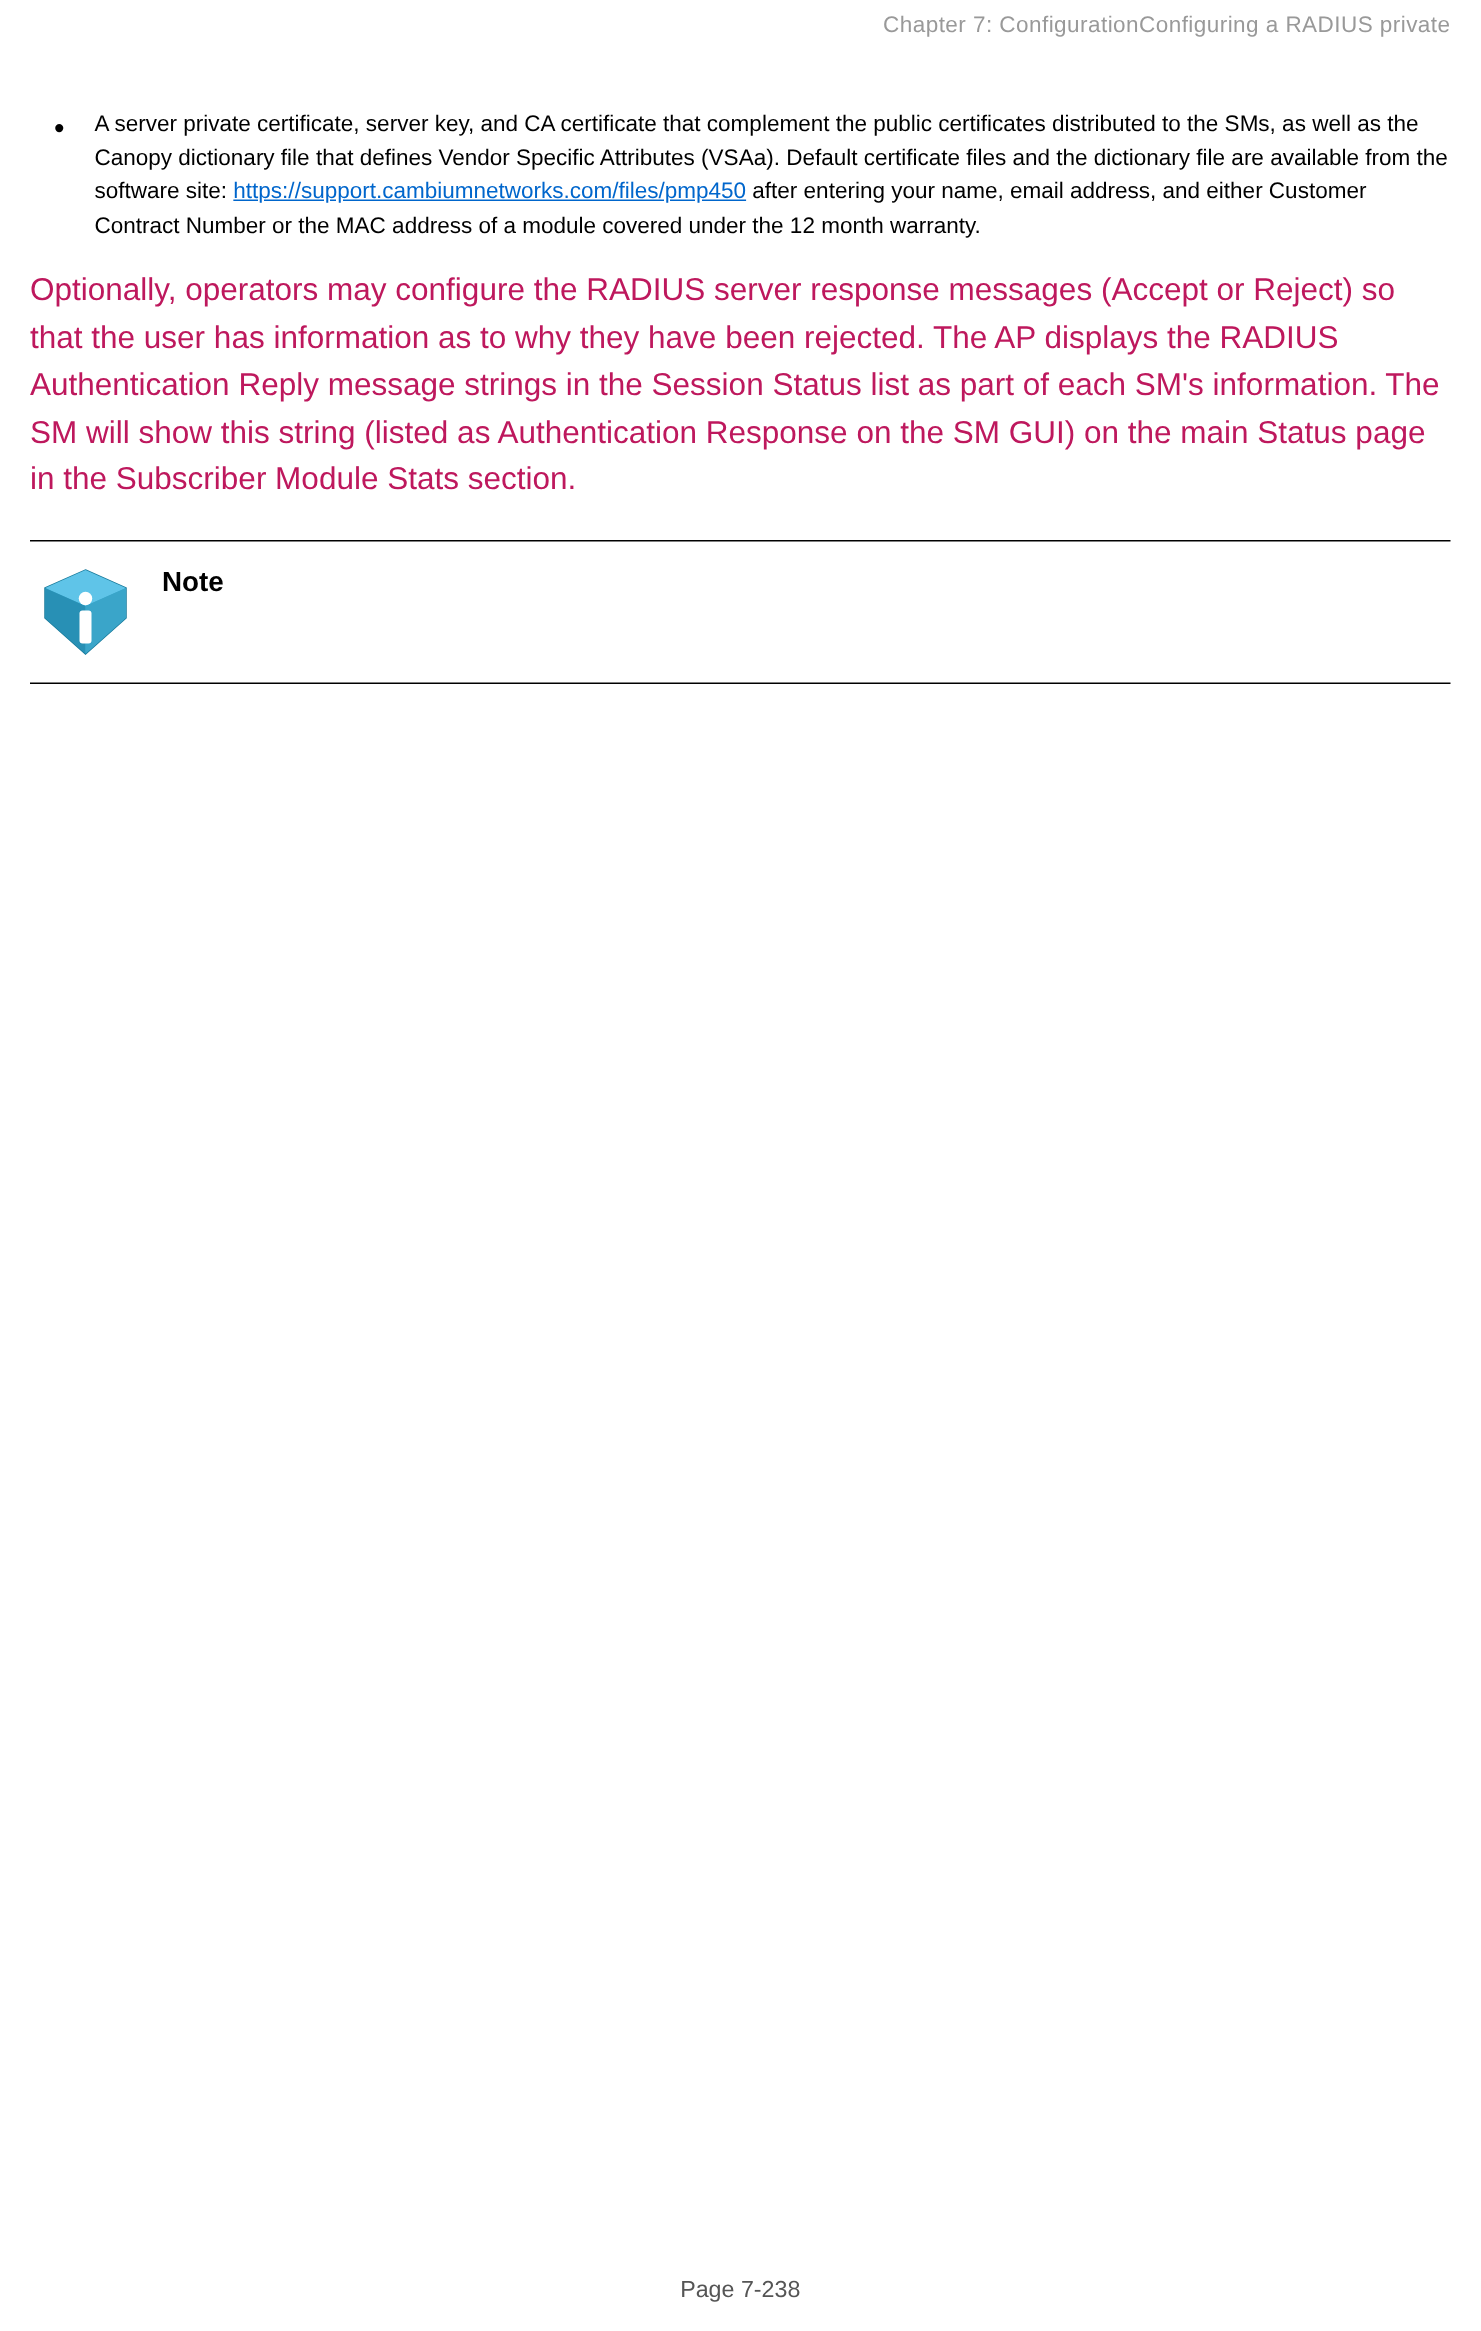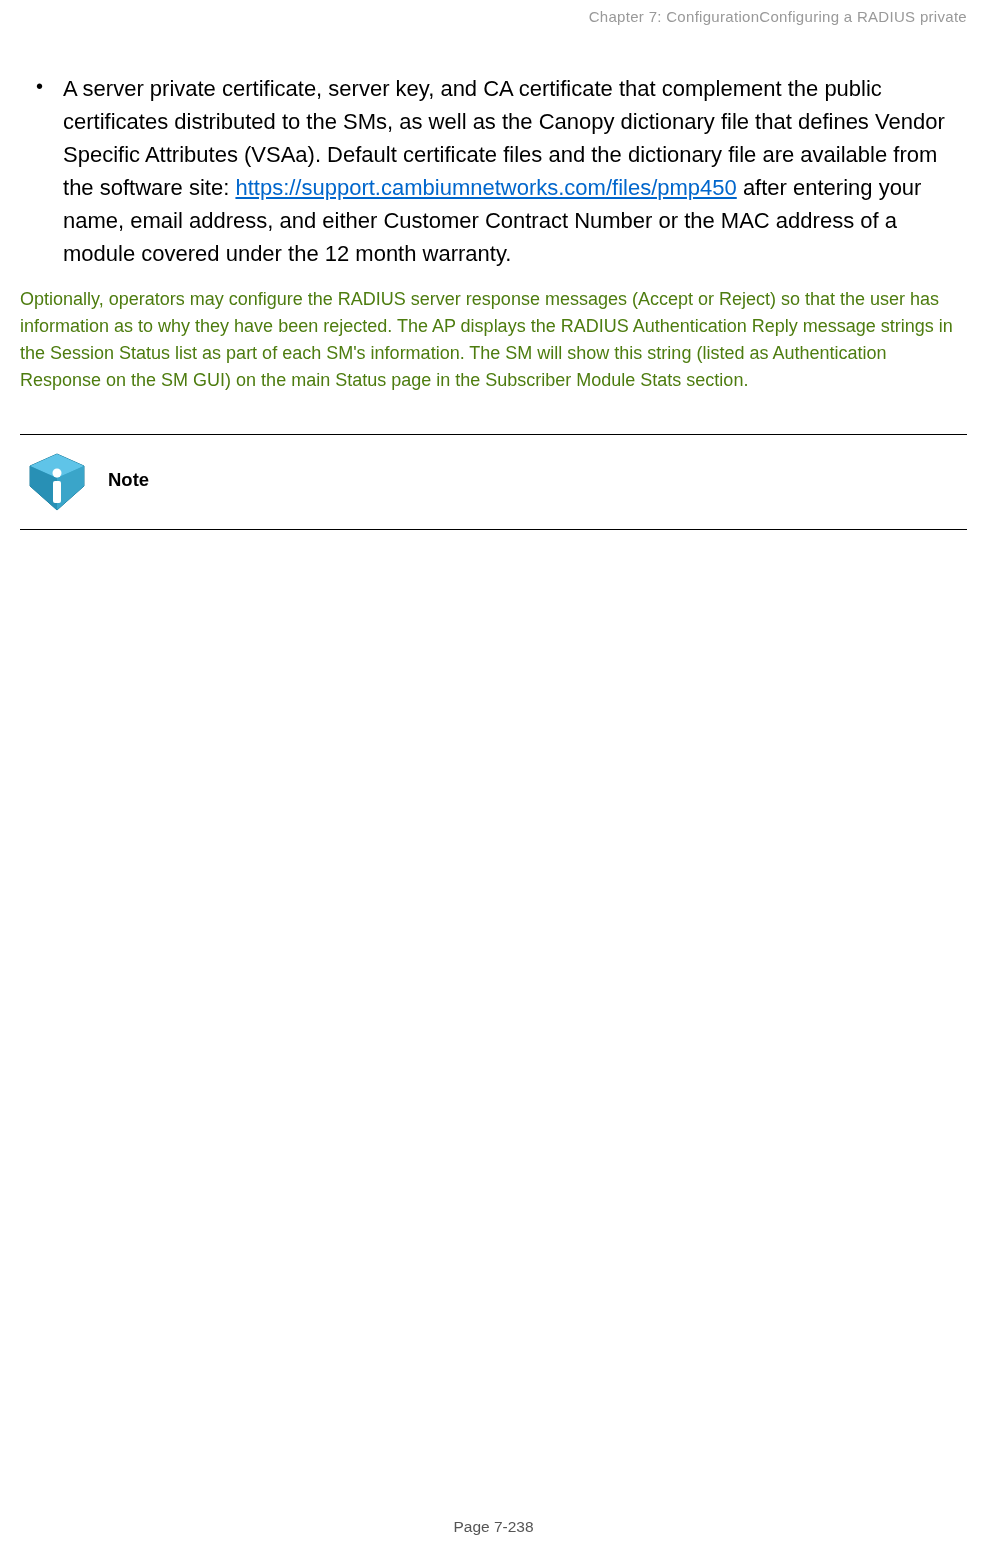--- a/index.html
+++ b/index.html
@@ -43,42 +43,42 @@
       margin-bottom: 16px;
       padding-left: 12px;
     }
     .bullet {
       font-size: 20px;
       margin-right: 20px;
       margin-left: 4px;
       line-height: 1.4;
     }
     .bullet-text {
-      font-size: 22px;
+      font-size: 15px;
       line-height: 1.5;
       color: #000000;
     }
     .link {
       color: #0066cc;
       text-decoration: underline;
     }
     .paragraph {
-      font-size: 18px;
+      font-size: 21px;
       line-height: 1.5;
-      color: #4d7c0f;
+      color: #be185d;
       margin-bottom: 20px;
     }
     .note-container {
       border-top: 1px solid #000000;
       border-bottom: 1px solid #000000;
       padding: 16px 0;
       display: flex;
-      align-items: center;
+      align-items: flex-start;
       gap: 20px;
-      margin-top: 40px;
+      margin-top: 24px;
     }
     .note-icon {
       width: 62px;
       height: 62px;
       flex-shrink: 0;
       margin-left: 6px;
     }
     .note-content {
       flex: 1;
       padding-right: 10px;

